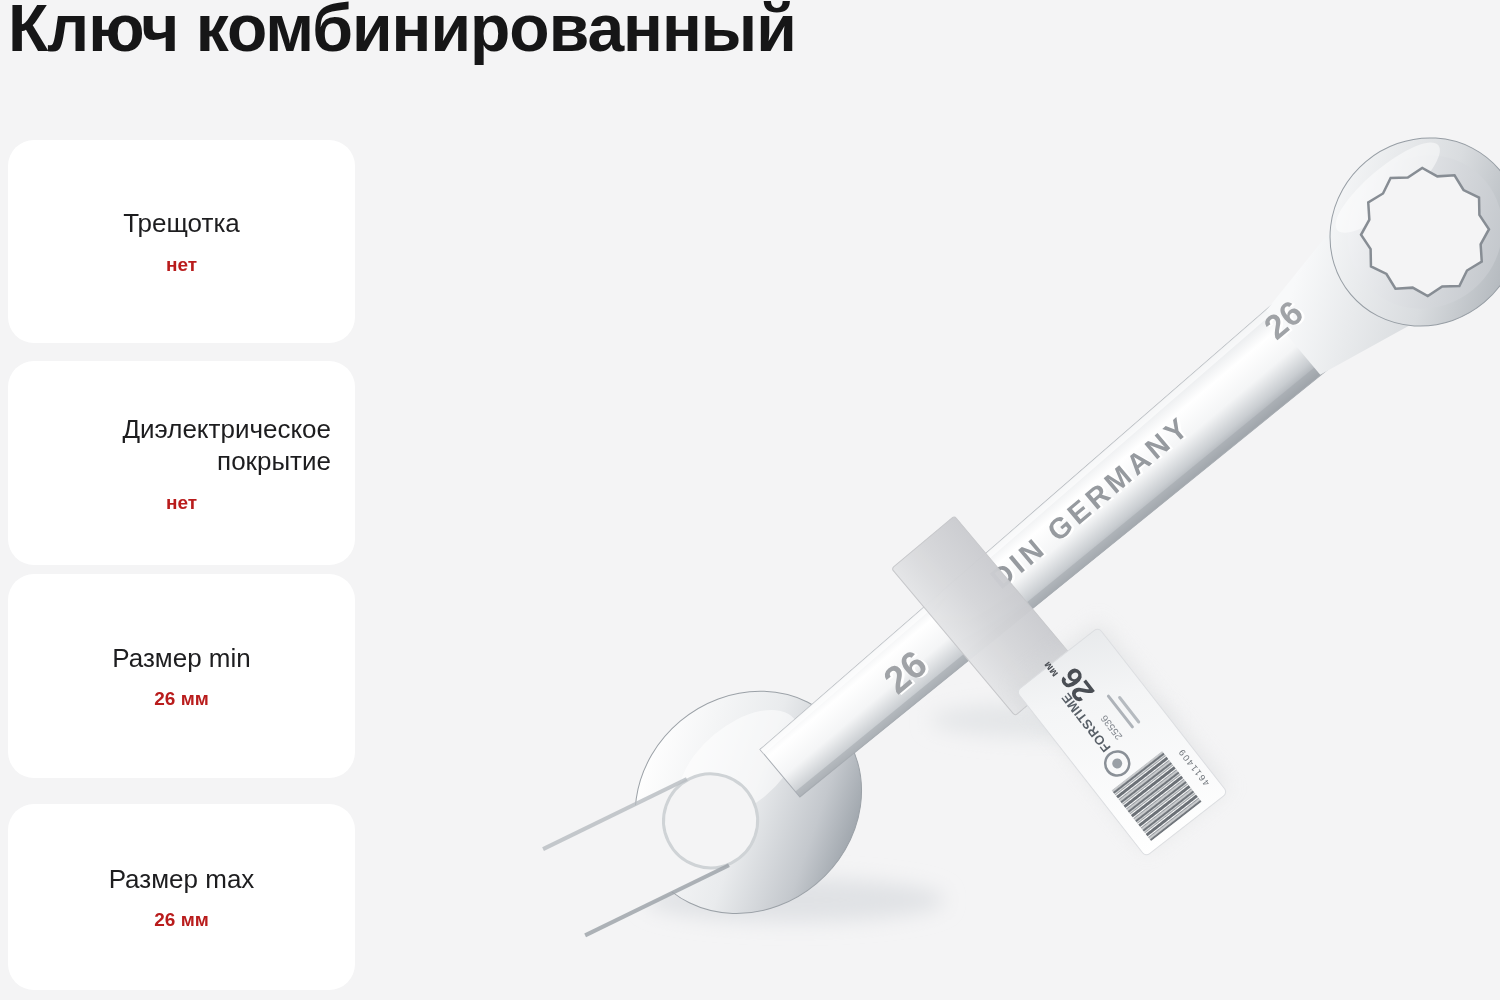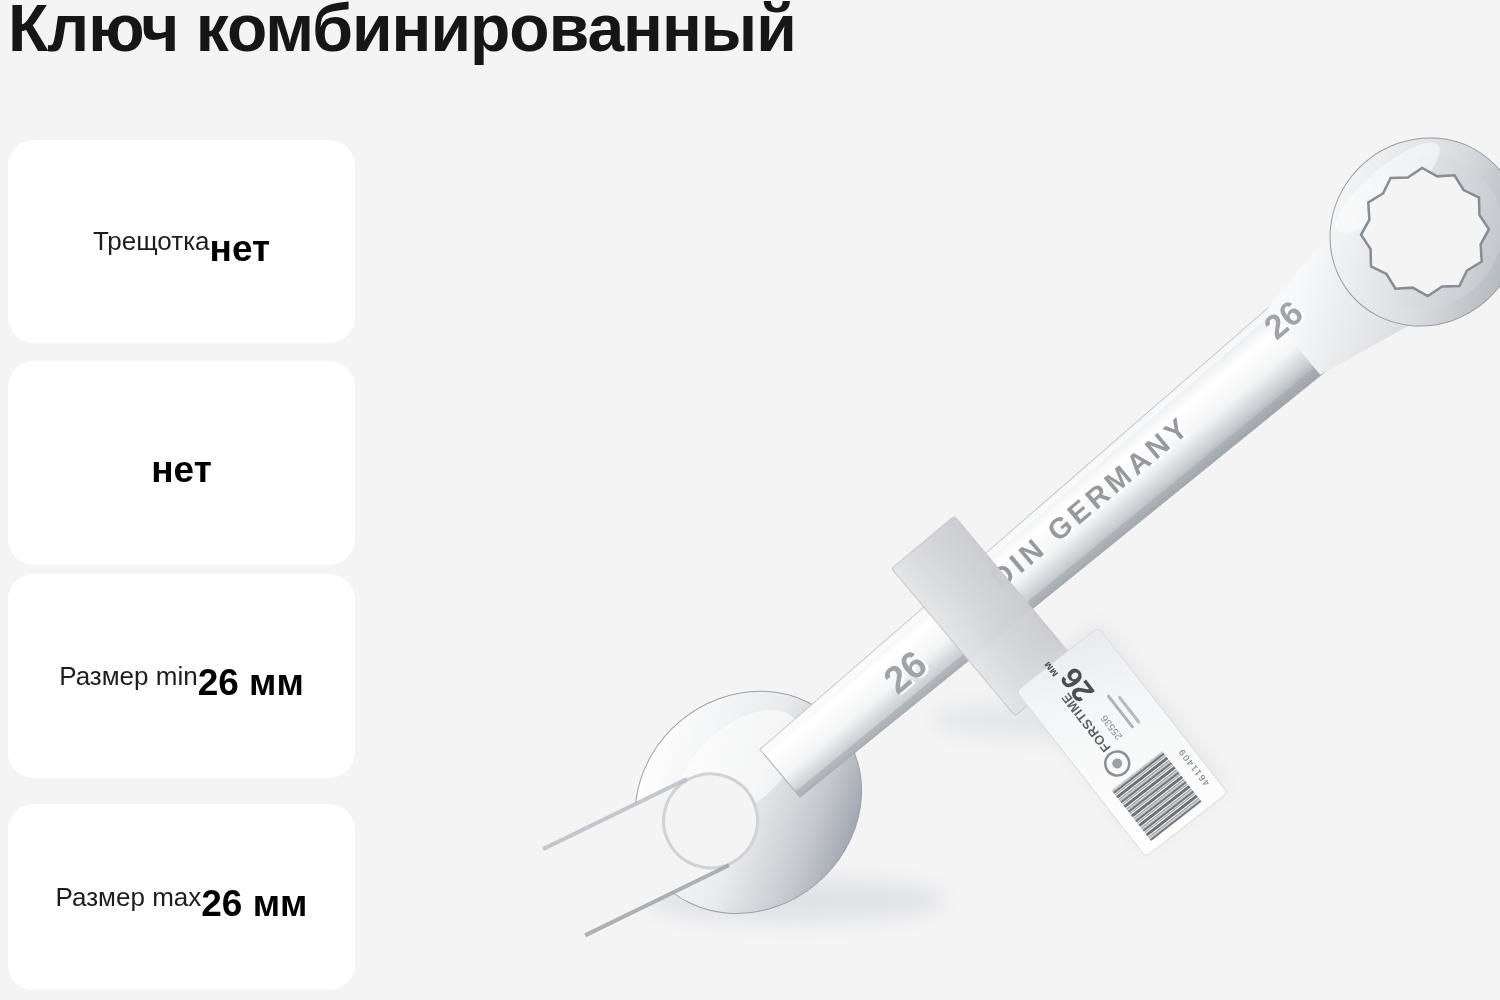--- a/index.html
+++ b/index.html
@@ -9,45 +9,46 @@
     font-family:"Liberation Sans","DejaVu Sans",sans-serif;
   }
   .page-title{
     position:absolute;left:8px;top:-6px;
     font-size:66px;font-weight:800;letter-spacing:-1px;color:#161617;
     margin:0;line-height:1.05;
   }
   .spec-card{
     position:absolute;left:8px;width:347px;
     background:#ffffff;border-radius:26px;
-    display:flex;flex-direction:row;align-items:center;justify-content:center;
+    display:flex;flex-direction:column;align-items:center;justify-content:center;
     text-align:right;padding:0 24px;box-sizing:border-box;
   }
   .spec-card .label{
     font-size:26px;font-weight:500;color:#1d1d1f;line-height:1.25;
   }
   .spec-card .value{
-    font-size:37px;font-weight:800;color:#000000;margin-top:14px;
+    font-size:19px;font-weight:800;color:#b91c1c;margin-top:14px;
   }
   #card-1{top:140px;height:203px;}
   #card-2{top:361px;height:204px;}
   #card-3{top:574px;height:204px;}
   #card-4{top:804px;height:186px;}
   .photo{position:absolute;inset:0;}
 </style>
 </head>
 <body>
 
 <h1 class="page-title">Ключ комбинированный</h1>
 
 <div class="spec-card" id="card-1">
   <div class="label">Трещотка</div>
   <div class="value">нет</div>
 </div>
 <div class="spec-card" id="card-2">
+  <div class="label">Диэлектрическое покрытие</div>
   <div class="value">нет</div>
 </div>
 <div class="spec-card" id="card-3">
   <div class="label">Размер min</div>
   <div class="value">26 мм</div>
 </div>
 <div class="spec-card" id="card-4">
   <div class="label">Размер max</div>
   <div class="value">26 мм</div>
 </div>

